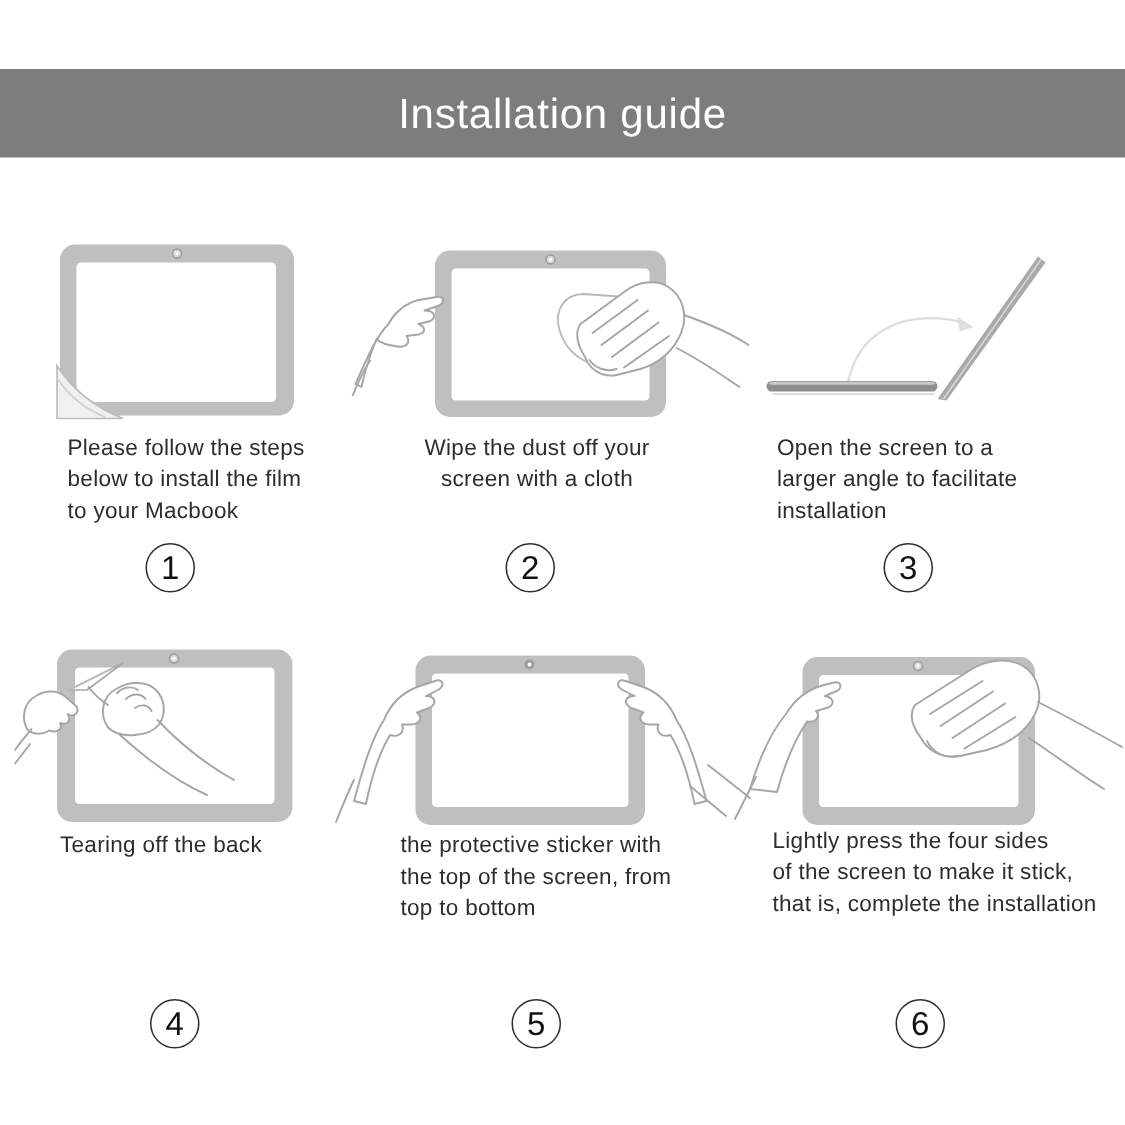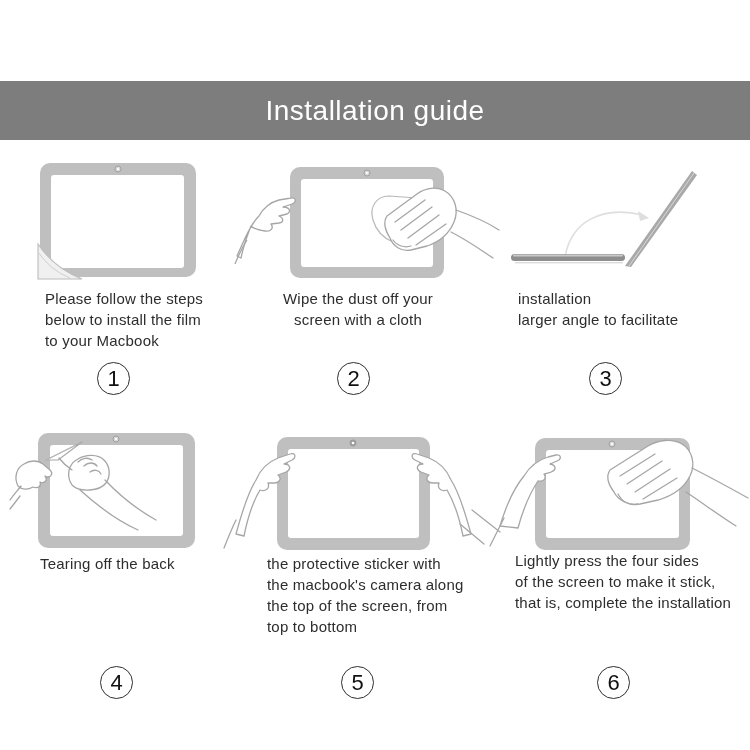--- a/index.html
+++ b/index.html
@@ -2,21 +2,21 @@
 <html><head>
 <meta charset="utf-8">
 <style>
   html,body{margin:0;padding:0;}
   body{
     width:750px;height:750px;background:#ffffff;position:relative;
     font-family:"Liberation Sans", sans-serif;overflow:hidden;
   }
   .banner{
     position:absolute;left:0;top:46px;width:750px;height:59px;
-    background:#7d7d7d;display:flex;align-items:center;justify-content:center;margin-top:35px;
+    background:#7d7d7d;display:flex;align-items:center;justify-content:center;
   }
   .banner span{
     color:#ffffff;font-size:28px;letter-spacing:0.5px;font-weight:400;
   }
   .illu{position:absolute;overflow:visible;}
   .step-text{
     position:absolute;color:#2d2d2d;font-size:15px;line-height:21px;
     letter-spacing:0.2px;
   }
   .badge{
@@ -159,30 +159,30 @@
   <div class="step-text" style="left:45px;top:288px;">
     <div class="ln">Please follow the steps</div>
     <div class="ln">below to install the film</div>
     <div class="ln">to your Macbook</div>
   </div>
   <div class="step-text" style="left:283px;top:288px;text-align:center;">
     <div class="ln">Wipe the dust off your</div>
     <div class="ln">screen with a cloth</div>
   </div>
   <div class="step-text" style="left:518px;top:288px;">
+    <div class="ln">Open the screen to a</div>
+    <div class="ln">larger angle to facilitate</div>
     <div class="ln">installation</div>
-    <div class="ln">larger angle to facilitate</div>
   </div>
 
   <div class="step-text" style="left:40px;top:553px;">
     <div class="ln">Tearing off the back</div>
   </div>
   <div class="step-text" style="left:267px;top:553px;">
     <div class="ln">the protective sticker with</div>
-    <div class="ln">the macbook's camera along</div>
     <div class="ln">the top of the screen, from</div>
     <div class="ln">top to bottom</div>
   </div>
   <div class="step-text" style="left:515px;top:550px;">
     <div class="ln">Lightly press the four sides</div>
     <div class="ln">of the screen to make it stick,</div>
     <div class="ln">that is, complete the installation</div>
   </div>
 
   <div class="badge" style="left:97px;top:362px;">

